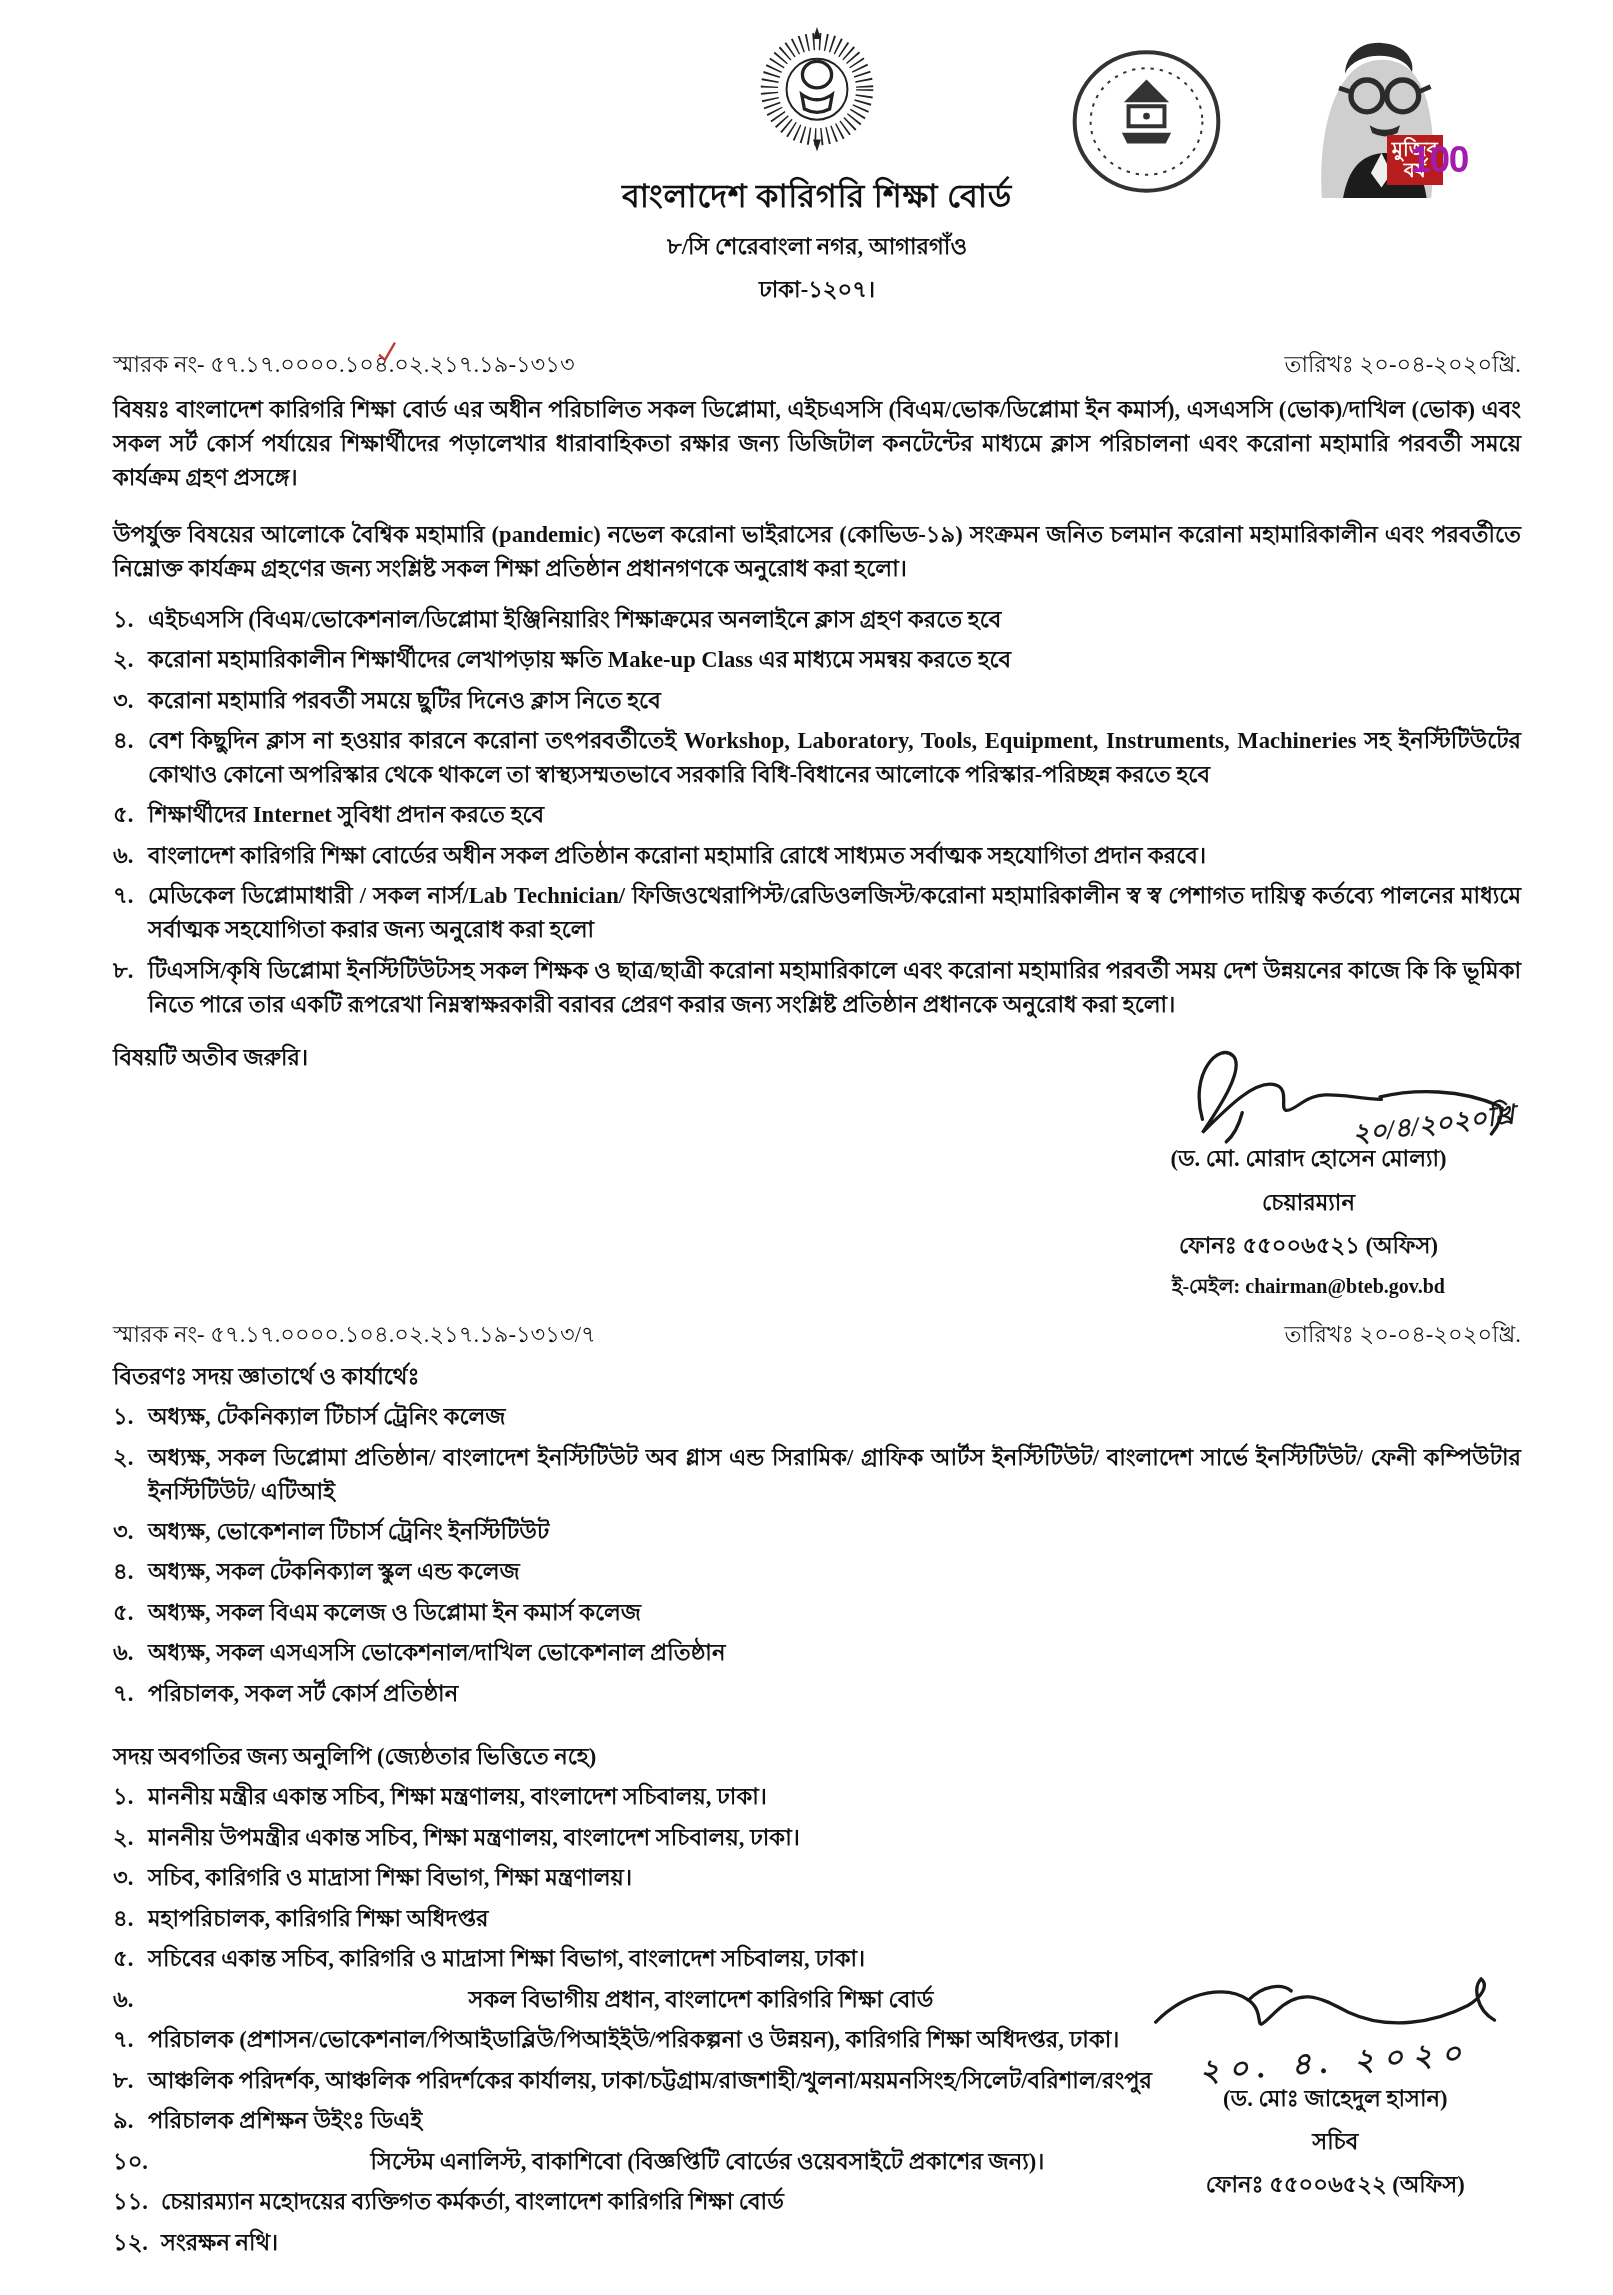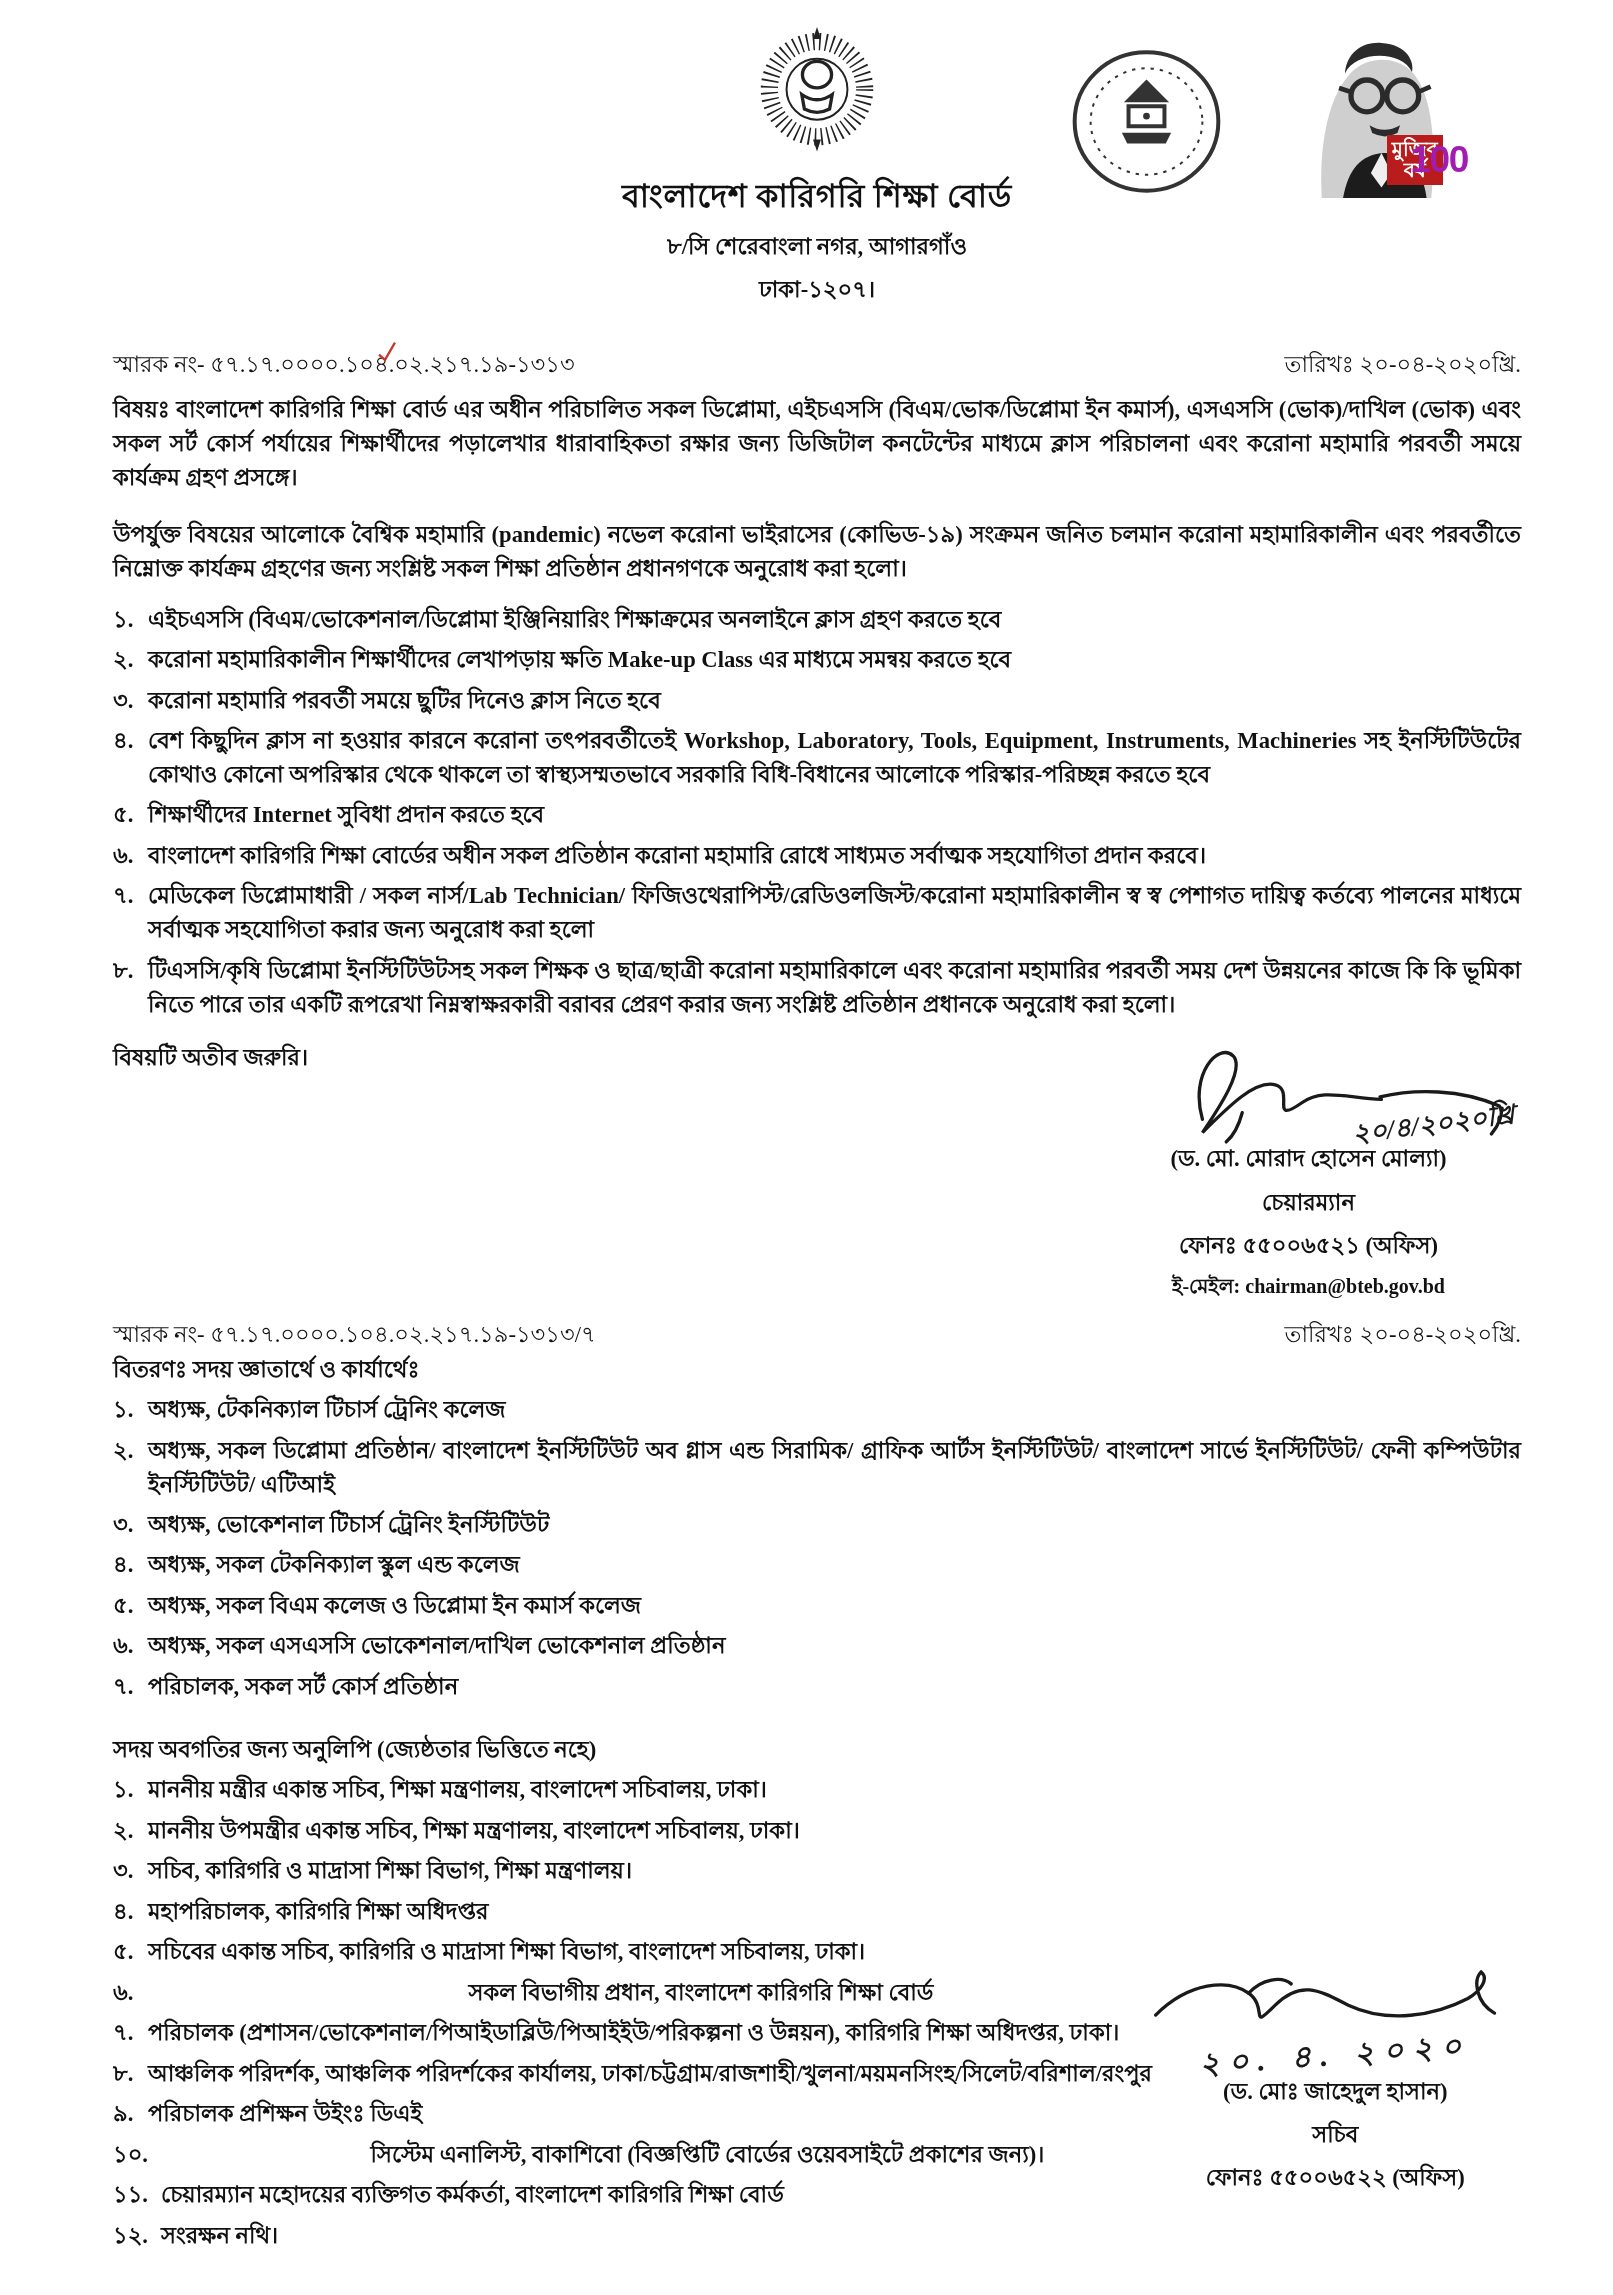--- a/index.html
+++ b/index.html
@@ -172,21 +172,21 @@
       <div class="sig-phone">ফোনঃ ৫৫০০৬৫২১ (অফিস)</div>
       <div class="sig-email">ই-মেইল: chairman@bteb.gov.bd</div>
     </div>
   </div>
 
   <div class="memo-row">
     <span>স্মারক নং- ৫৭.১৭.০০০০.১০৪.০২.২১৭.১৯-১৩১৩/৭</span>
     <span>তারিখঃ ২০-০৪-২০২০খ্রি.</span>
   </div>
 
-  <div class="section-head" style="margin-top:1px">বিতরণঃ সদয় জ্ঞাতার্থে ও কার্যার্থেঃ</div>
+  <div class="section-head" style="margin-top:8px">বিতরণঃ সদয় জ্ঞাতার্থে ও কার্যার্থেঃ</div>
   <div class="list" style="margin-top:2.7px">
     <div class="li">
         <span class="num">১.</span>
         <span class="li-text">অধ্যক্ষ, টেকনিক্যাল টিচার্স ট্রেনিং কলেজ</span>
       </div>
     <div class="li">
         <span class="num">২.</span>
         <span class="li-text">অধ্যক্ষ, সকল ডিপ্লোমা প্রতিষ্ঠান/ বাংলাদেশ ইনস্টিটিউট অব গ্লাস এন্ড সিরামিক/ গ্রাফিক আর্টস ইনস্টিটিউট/ বাংলাদেশ সার্ভে ইনস্টিটিউট/ ফেনী কম্পিউটার ইনস্টিটিউট/ এটিআই</span>
       </div>
     <div class="li">

